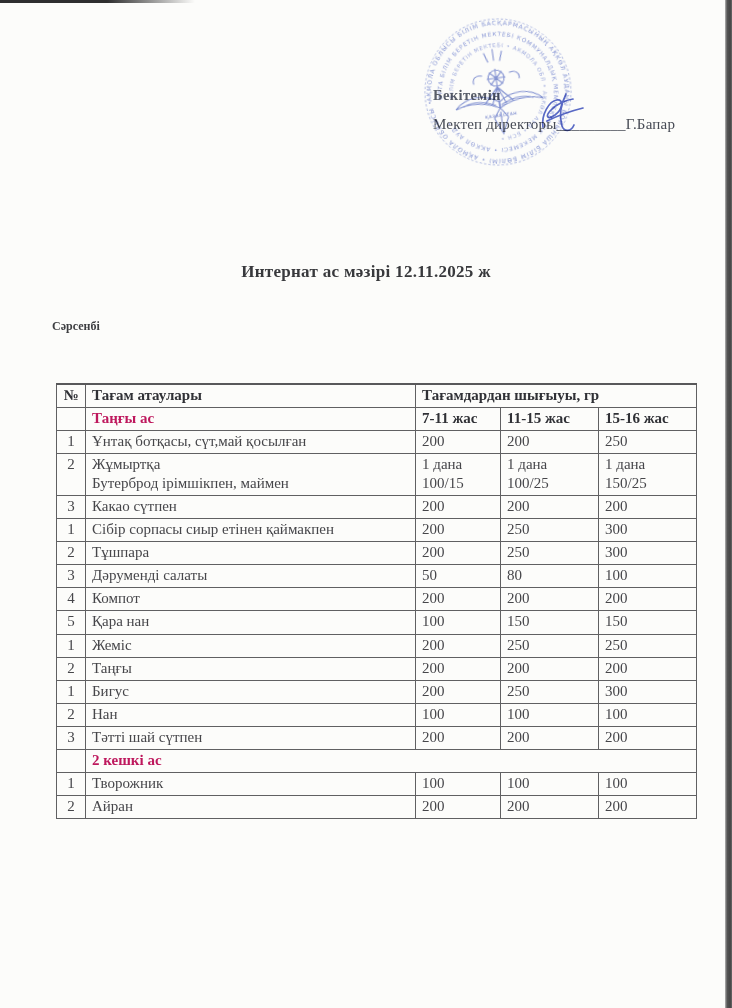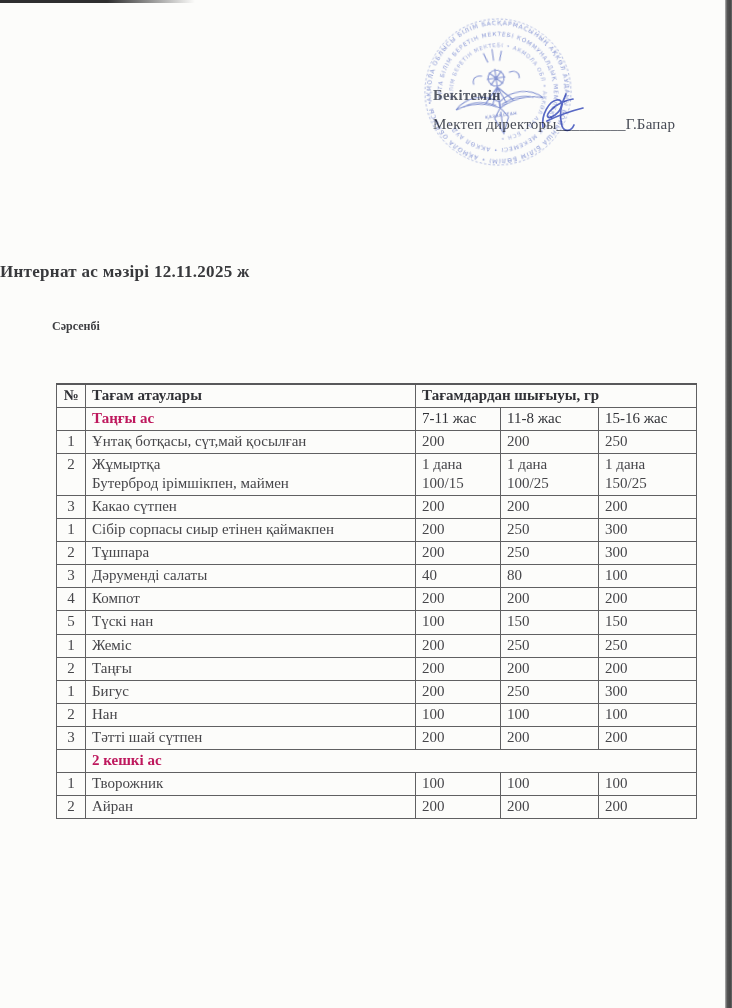--- a/index.html
+++ b/index.html
@@ -8,34 +8,34 @@
     background:#ffffff;
     font-family:"Liberation Serif","DejaVu Serif",serif;
   }
   .page{position:absolute;inset:0;background:#fcfcfa;}
   .scan-top{position:absolute;top:0;left:0;width:195px;height:3px;
     background:linear-gradient(to right,#2f2f2f 55%,rgba(47,47,47,0));}
   .scan-right{position:absolute;top:0;left:725px;width:7px;height:100%;
     background:linear-gradient(to right,#b5b5b5 0,#555555 30%,#454545 75%,#6a6a6a 100%);}
   .approval{position:absolute;left:433px;top:87px;font-size:14.5px;color:#585d68;letter-spacing:.4px;font-weight:bold;}
   .director-line{position:absolute;left:433px;top:116px;font-size:15px;color:#474b55;letter-spacing:.2px;white-space:nowrap;}
-  .doc-title{position:absolute;top:262px;left:0;width:100%;
+  .doc-title{position:absolute;top:262px;left:0;width:100%;text-align:center;
     font-weight:bold;font-size:17px;color:#38393c;letter-spacing:.3px;}
   .weekday{position:absolute;left:52px;top:319px;font-weight:bold;font-size:12px;color:#3d3e41;}
   .stamp{position:absolute;left:420px;top:14px;width:156px;height:156px;
     transform:rotate(-8deg);filter:blur(.35px);mix-blend-mode:multiply;opacity:.92;}
   .signature{position:absolute;left:533px;top:91px;width:76px;height:48px;mix-blend-mode:multiply;}
   .menu{position:absolute;left:56px;top:383px;width:640px;border-collapse:collapse;
     table-layout:fixed;font-size:15px;color:#46464a;}
   .menu td,.menu th{border:1px solid #606062;padding:1px 5px 2px 6px;vertical-align:top;
     line-height:1.27;text-align:left;height:18px;font-weight:normal;}
   .menu th{font-weight:bold;color:#303136;}
   .menu .col-num{text-align:center;padding:1px 2px;}
   .menu .section-title{font-weight:bold;color:#be185d;}
-  .menu .age-head{font-weight:normal;color:#303136;}
+  .menu .age-head{font-weight:bold;color:#303136;}
   .menu thead tr:first-child th{border-top:2px solid #58585a;}
   .stamp text{font-family:"DejaVu Sans",sans-serif;}
 </style>
 </head>
 <body>
 
 <div class="page">
 
   <div class="scan-top"></div>
   <div class="scan-right"></div>
@@ -100,21 +100,21 @@
         <th class="col-num">№</th>
         <th>Тағам атаулары</th>
         <th colspan="3">Тағамдардан шығыуы, гр</th>
       </tr>
     </thead>
     <tbody>
         <tr>
           <td class="col-num"></td>
           <td class="section-title">Таңғы ас</td>
           <td class="age-head">7-11 жас</td>
-          <td class="age-head">11-8 жас</td>
+          <td class="age-head">11-15 жас</td>
           <td class="age-head">15-16 жас</td>
         </tr>
         <tr>
           <td class="col-num">1</td>
           <td>Ұнтақ ботқасы, сүт,май қосылған</td>
           <td>200</td>
           <td>200</td>
           <td>250</td>
         </tr>
         <tr>
@@ -141,34 +141,34 @@
         <tr>
           <td class="col-num">2</td>
           <td>Тұшпара</td>
           <td>200</td>
           <td>250</td>
           <td>300</td>
         </tr>
         <tr>
           <td class="col-num">3</td>
           <td>Дәруменді салаты</td>
-          <td>40</td>
+          <td>50</td>
           <td>80</td>
           <td>100</td>
         </tr>
         <tr>
           <td class="col-num">4</td>
           <td>Компот</td>
           <td>200</td>
           <td>200</td>
           <td>200</td>
         </tr>
         <tr>
           <td class="col-num">5</td>
-          <td>Түскі нан</td>
+          <td>Қара нан</td>
           <td>100</td>
           <td>150</td>
           <td>150</td>
         </tr>
         <tr>
           <td class="col-num">1</td>
           <td>Жеміс</td>
           <td>200</td>
           <td>250</td>
           <td>250</td>

